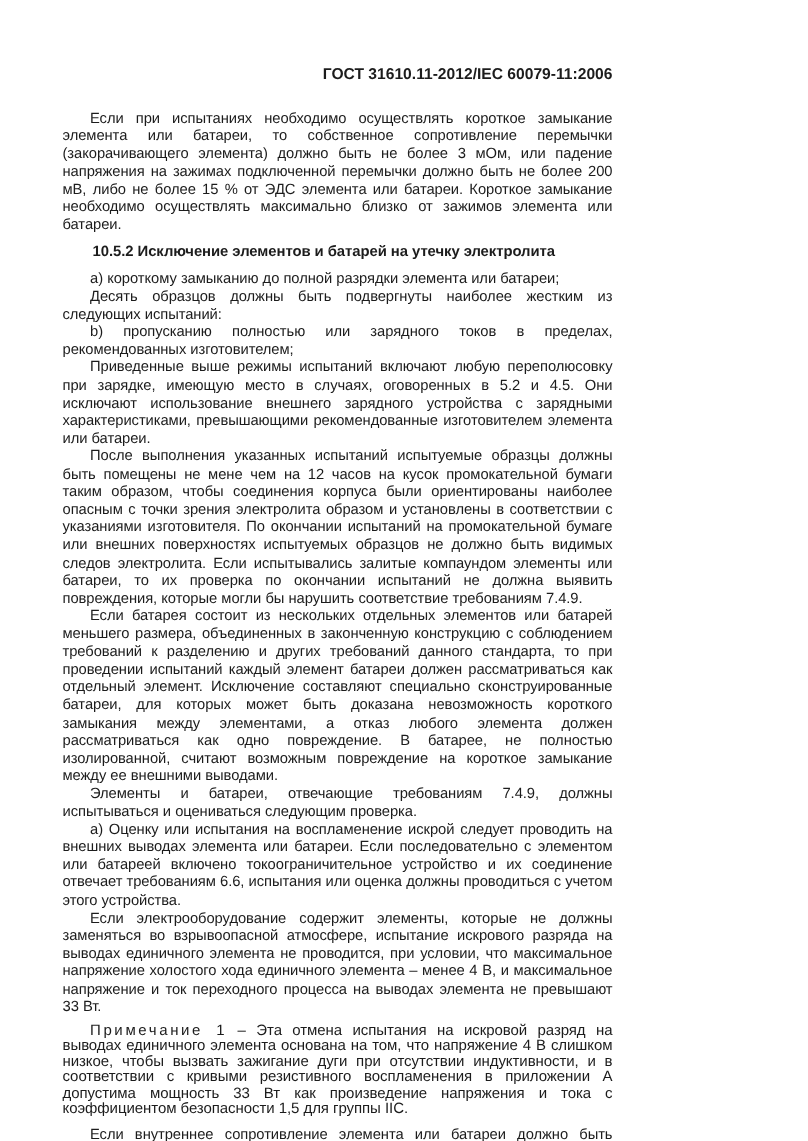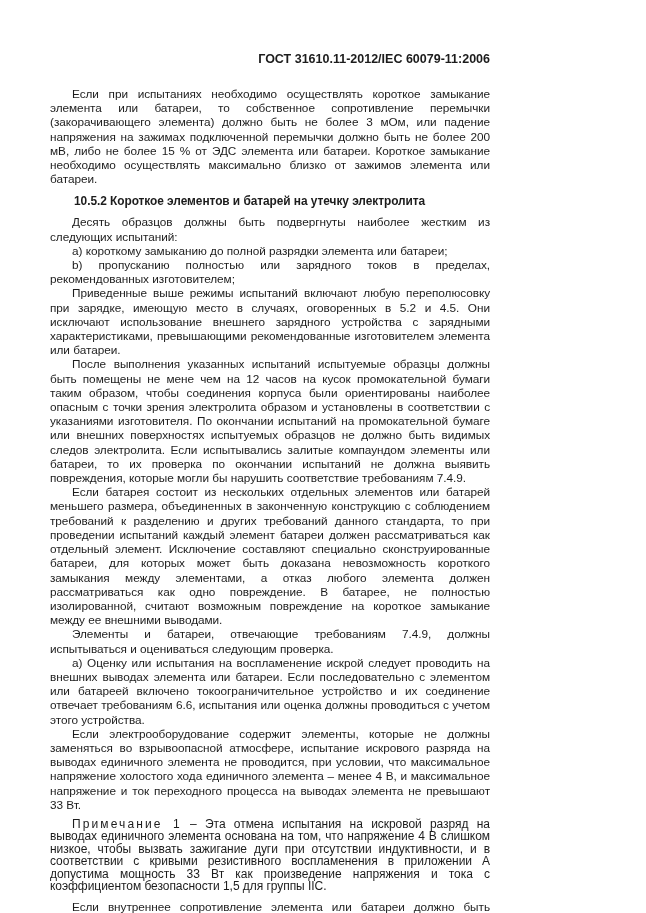--- a/index.html
+++ b/index.html
@@ -69,25 +69,25 @@
 <body>
 
 <div class="page">
 
   <div class="doc-header">ГОСТ 31610.11-2012/IEC 60079-11:2006</div>
 
   <div class="content">
 
     <p class="para">Если при испытаниях необходимо осуществлять короткое замыкание элемента или батареи, то собственное сопротивление перемычки (закорачивающего элемента) должно быть не более 3 мОм, или падение напряжения на зажимах подключенной перемычки должно быть не более 200 мВ, либо не более 15 % от ЭДС элемента или батареи. Короткое замыкание необходимо осуществлять максимально близко от зажимов элемента или батареи.</p>
 
-    <h2 class="section-heading">10.5.2 Короткое элементов и батарей на утечку электролита</h2>
+    <h2 class="section-heading">10.5.2 Исключение элементов и батарей на утечку электролита</h2>
+
+    <p class="para">a) короткому замыканию до полной разрядки элемента или батареи;</p>
 
     <p class="para">Десять образцов должны быть подвергнуты наиболее жестким из следующих испытаний:</p>
-
-    <p class="para">a) короткому замыканию до полной разрядки элемента или батареи;</p>
 
     <p class="para">b) пропусканию полностью или зарядного токов в пределах, рекомендованных изготовителем;</p>
 
 
     <p class="para">Приведенные выше режимы испытаний включают любую переполюсовку при зарядке, имеющую место в случаях, оговоренных в 5.2 и 4.5. Они исключают использование внешнего зарядного устройства с зарядными характеристиками, превышающими рекомендованные изготовителем элемента или батареи.</p>
 
     <p class="para">После выполнения указанных испытаний испытуемые образцы должны быть помещены не мене чем на 12 часов на кусок промокательной бумаги таким образом, чтобы соединения корпуса были ориентированы наиболее опасным с точки зрения электролита образом и установлены в соответствии с указаниями изготовителя. По окончании испытаний на промокательной бумаге или внешних поверхностях испытуемых образцов не должно быть видимых следов электролита. Если испытывались залитые компаундом элементы или батареи, то их проверка по окончании испытаний не должна выявить повреждения, которые могли бы нарушить соответствие требованиям 7.4.9.</p>
 
 
     <p class="para">Если батарея состоит из нескольких отдельных элементов или батарей меньшего размера, объединенных в законченную конструкцию с соблюдением требований к разделению и других требований данного стандарта, то при проведении испытаний каждый элемент батареи должен рассматриваться как отдельный элемент. Исключение составляют специально сконструированные батареи, для которых может быть доказана невозможность короткого замыкания между элементами, а отказ любого элемента должен рассматриваться как одно повреждение. В батарее, не полностью изолированной, считают возможным повреждение на короткое замыкание между ее внешними выводами.</p>

